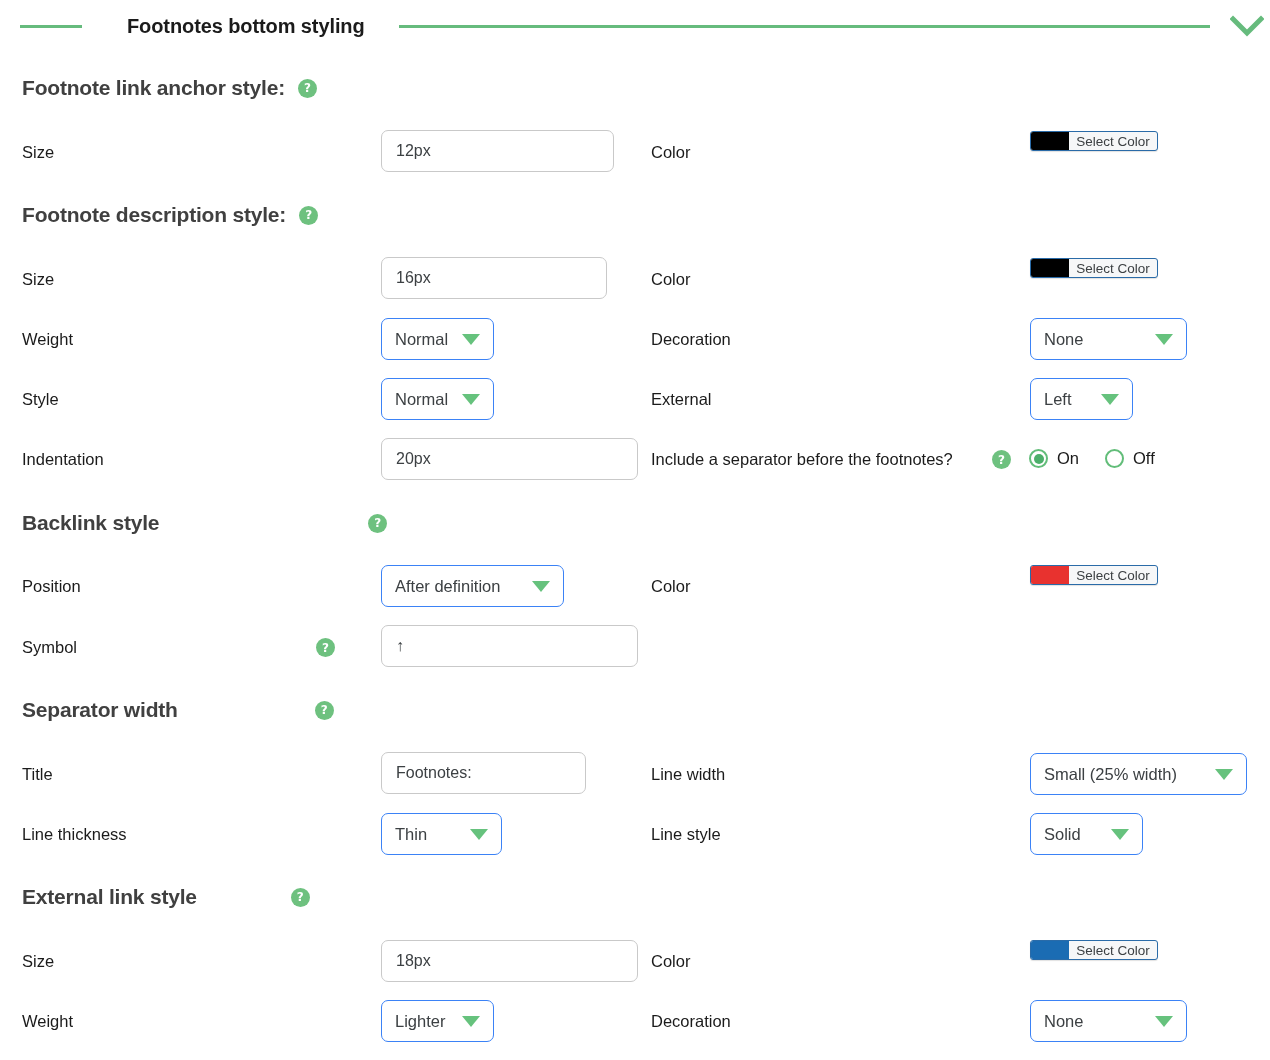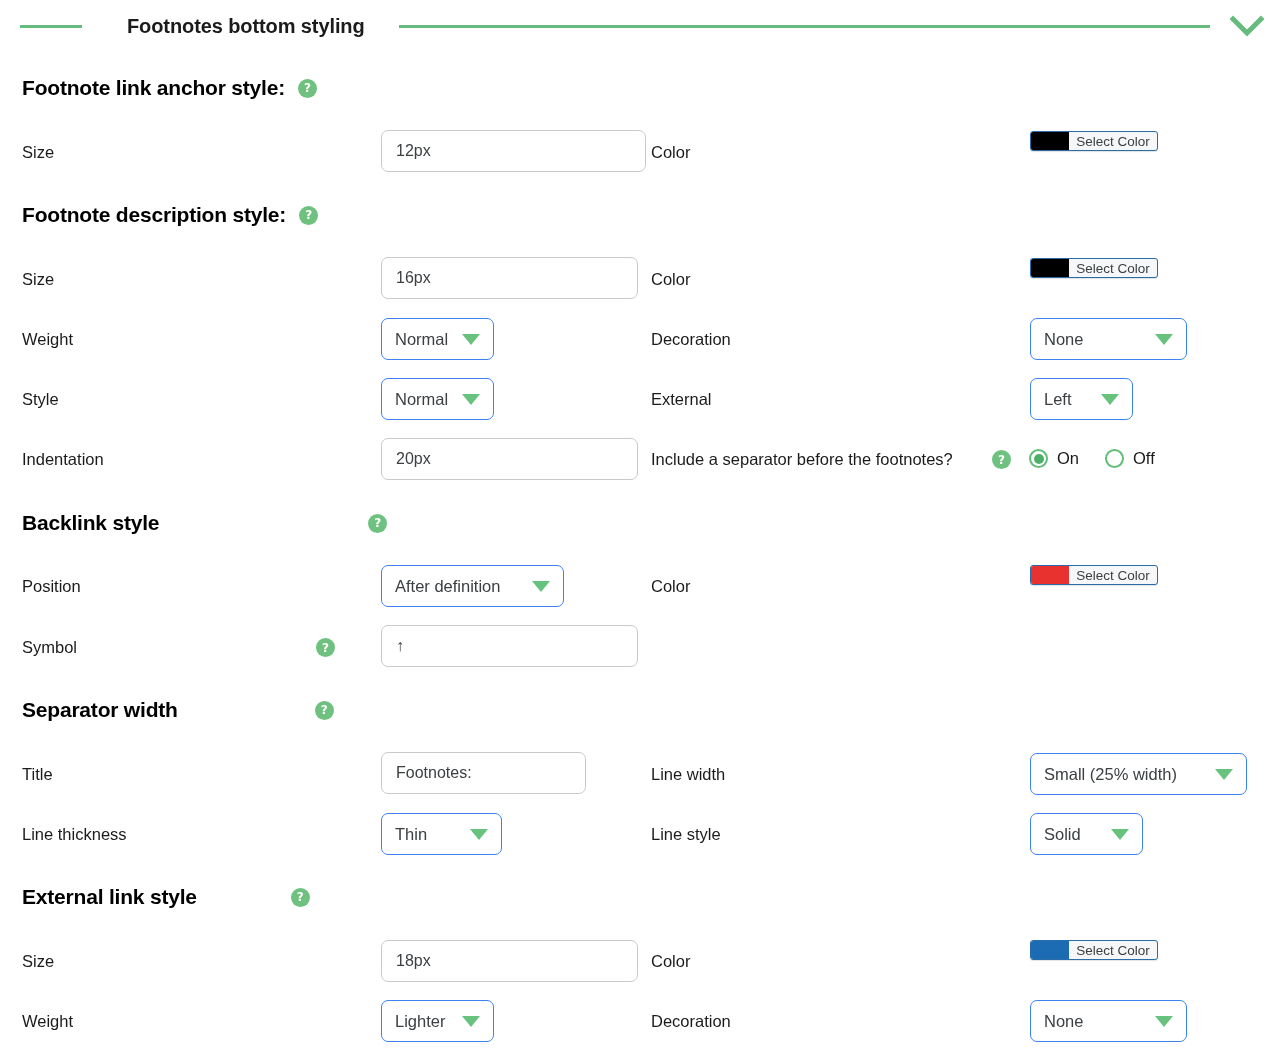--- a/index.html
+++ b/index.html
@@ -52,21 +52,21 @@
   
   .group-head {
     position: absolute;
     display: flex;
     align-items: center;
     left: 22px;
   }
   .group-head .gh-text {
     font-size: 21px;
     font-weight: bold;
-    color: #000000;
+    color: #404040;
     letter-spacing: -0.2px;
     white-space: nowrap;
   }
 
   
   .help-icon {
     width: 19px; height: 19px;
     border-radius: 50%;
     background: #6ec17f;
     color: #ffffff;
@@ -203,34 +203,34 @@
     </svg>
   </div>
 </div>
 
 <div class="group-head" style="top:76px;">
   <span class="gh-text">Footnote link anchor style:</span>
   <span class="help-icon" style="margin-left:13px;">?</span>
 </div>
 
 <div class="row-label" style="left:22px; top:143px;">Size</div>
-<input class="tinput" style="left: 381px; top: 130px; width: 265px;" value="12px">
+<input class="tinput" style="left: 381px; top: 130px; width: 233px;" value="12px">
 <div class="row-label" style="left:651px; top:143px;">Color</div>
 <div class="colorbtn" style="left:1030px; top:131px;">
   <div class="swatch" style="background: rgb(0, 0, 0);"></div>
   <div class="cb-label">Select Color</div>
 </div>
 
 <div class="group-head" style="top:203px;">
   <span class="gh-text">Footnote description style:</span>
   <span class="help-icon" style="margin-left:13px;">?</span>
 </div>
 
 <div class="row-label" style="left:22px; top:270px;">Size</div>
-<input class="tinput" style="left: 381px; top: 257px; width: 257px;" value="16px">
+<input class="tinput" style="left: 381px; top: 257px; width: 226px;" value="16px">
 <div class="row-label" style="left:651px; top:270px;">Color</div>
 <div class="colorbtn" style="left:1030px; top:258px;">
   <div class="swatch" style="background: rgb(0, 0, 0);"></div>
   <div class="cb-label">Select Color</div>
 </div>
 
 <div class="row-label" style="left:22px; top:330px;">Weight</div>
 <div class="sel" style="left:381px; top:318px; width:113px;">
   <span class="sel-text">Normal</span>
   <span class="caret"></span>

